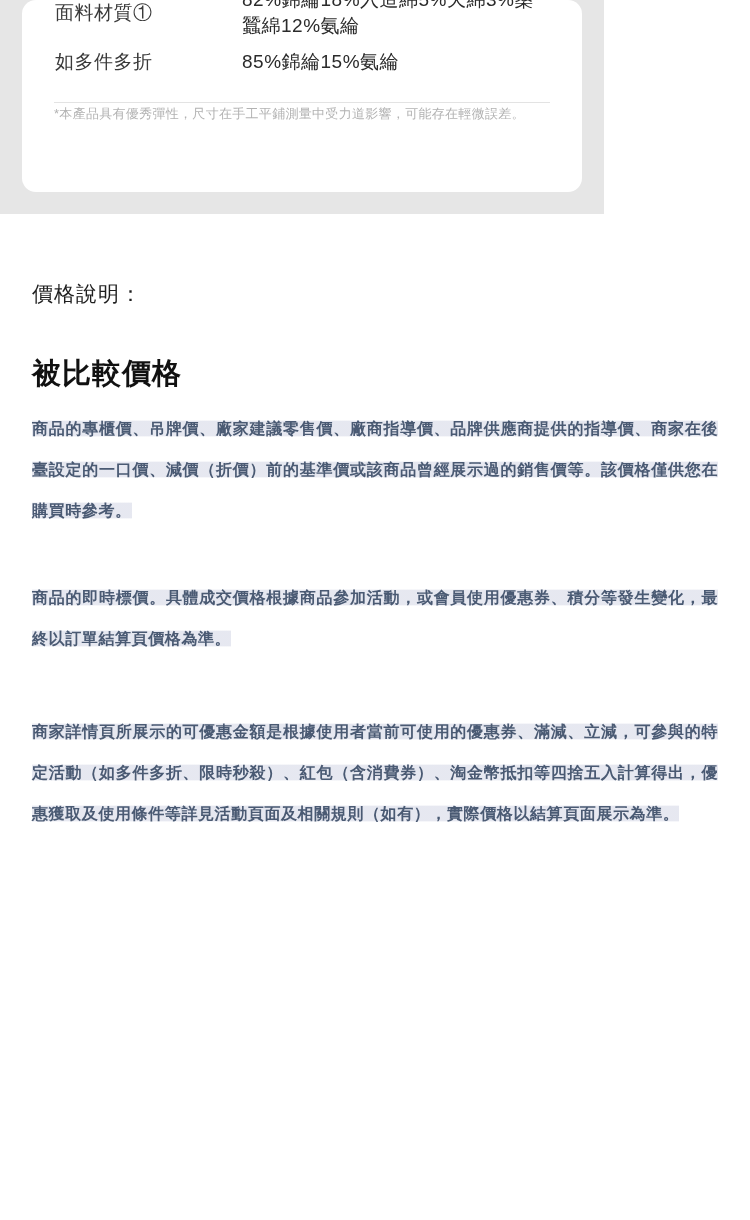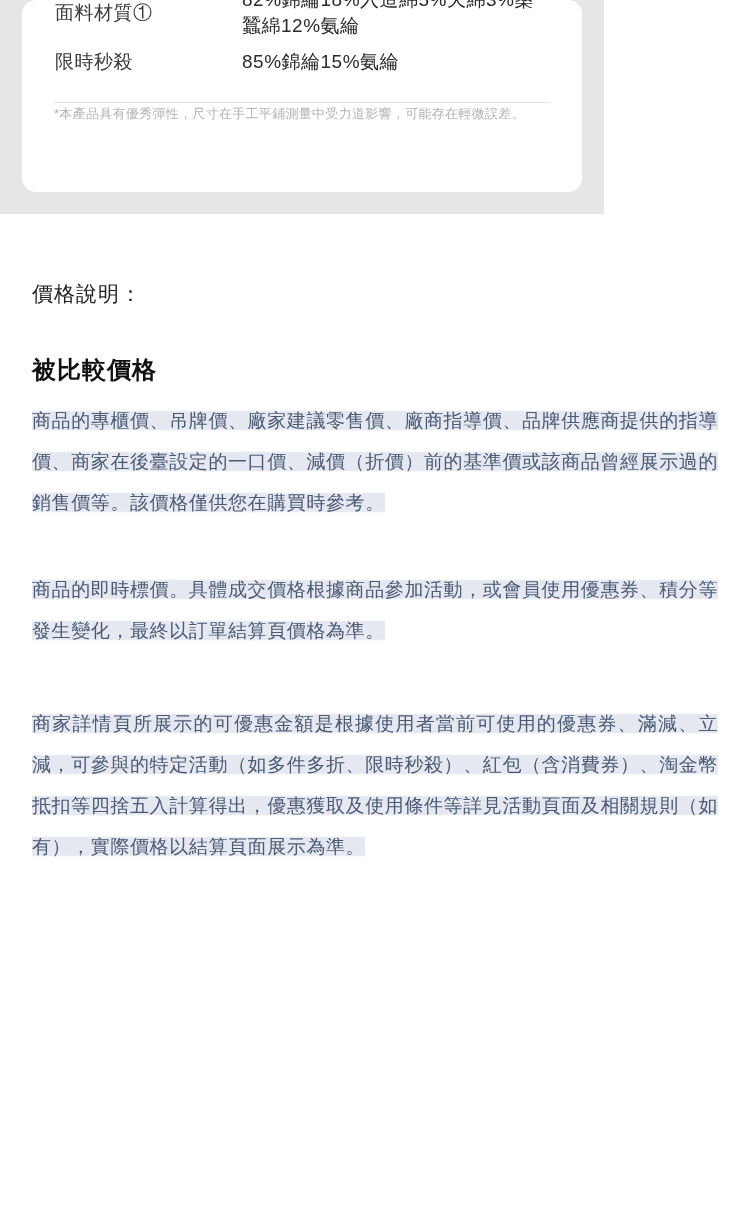--- a/index.html
+++ b/index.html
@@ -81,32 +81,33 @@
   .price-intro {
     margin-top: 66px;
     font-size: 21px;
     color: #1f1f1f;
     letter-spacing: 1px;
   }
   .block {
     margin-top: 46px;
   }
   .block-title {
-    font-size: 24px;
+    font-size: 29px;
     font-weight: bold;
     color: #111111;
     letter-spacing: 1px;
     margin-bottom: 14px;
   }
   .para {
-    font-size: 19px;
+    font-size: 16px;
     line-height: 41px;
     color: #4a5a73;
     letter-spacing: .6px;
     text-align: justify;
+    font-weight: bold;
   }
   
   .hl {
     background: linear-gradient(to bottom, rgba(226,228,238,0) 0%, rgba(226,228,238,.85) 8%, rgba(226,228,238,.85) 92%, rgba(226,228,238,0) 100%);
     box-decoration-break: clone;
     -webkit-box-decoration-break: clone;
   }
   .gap-lg { margin-top: 52px; }
   .gap-md { margin-top: 46px; }
 </style>
@@ -115,21 +116,21 @@
 
 <div class="spec-outer">
   <div class="spec-card">
     <table class="spec-table">
       <tbody>
         <tr class="spec-row-clip">
           <td class="k">面料材質①</td>
           <td class="v">82%錦綸18%入造綿5%天綿3%桑蠶綿12%氨綸</td>
         </tr>
         <tr>
-          <td class="k">限時秒殺</td>
+          <td class="k">如多件多折</td>
           <td class="v">85%錦綸15%氨綸</td>
         </tr>
       </tbody>
     </table>
     <div class="spec-note-wrap">
       <span class="spec-note selhl">*本產品具有優秀彈性，尺寸在手工平鋪測量中受力道影響，可能存在輕微誤差。</span>
     </div>
   </div>
 </div>
 

